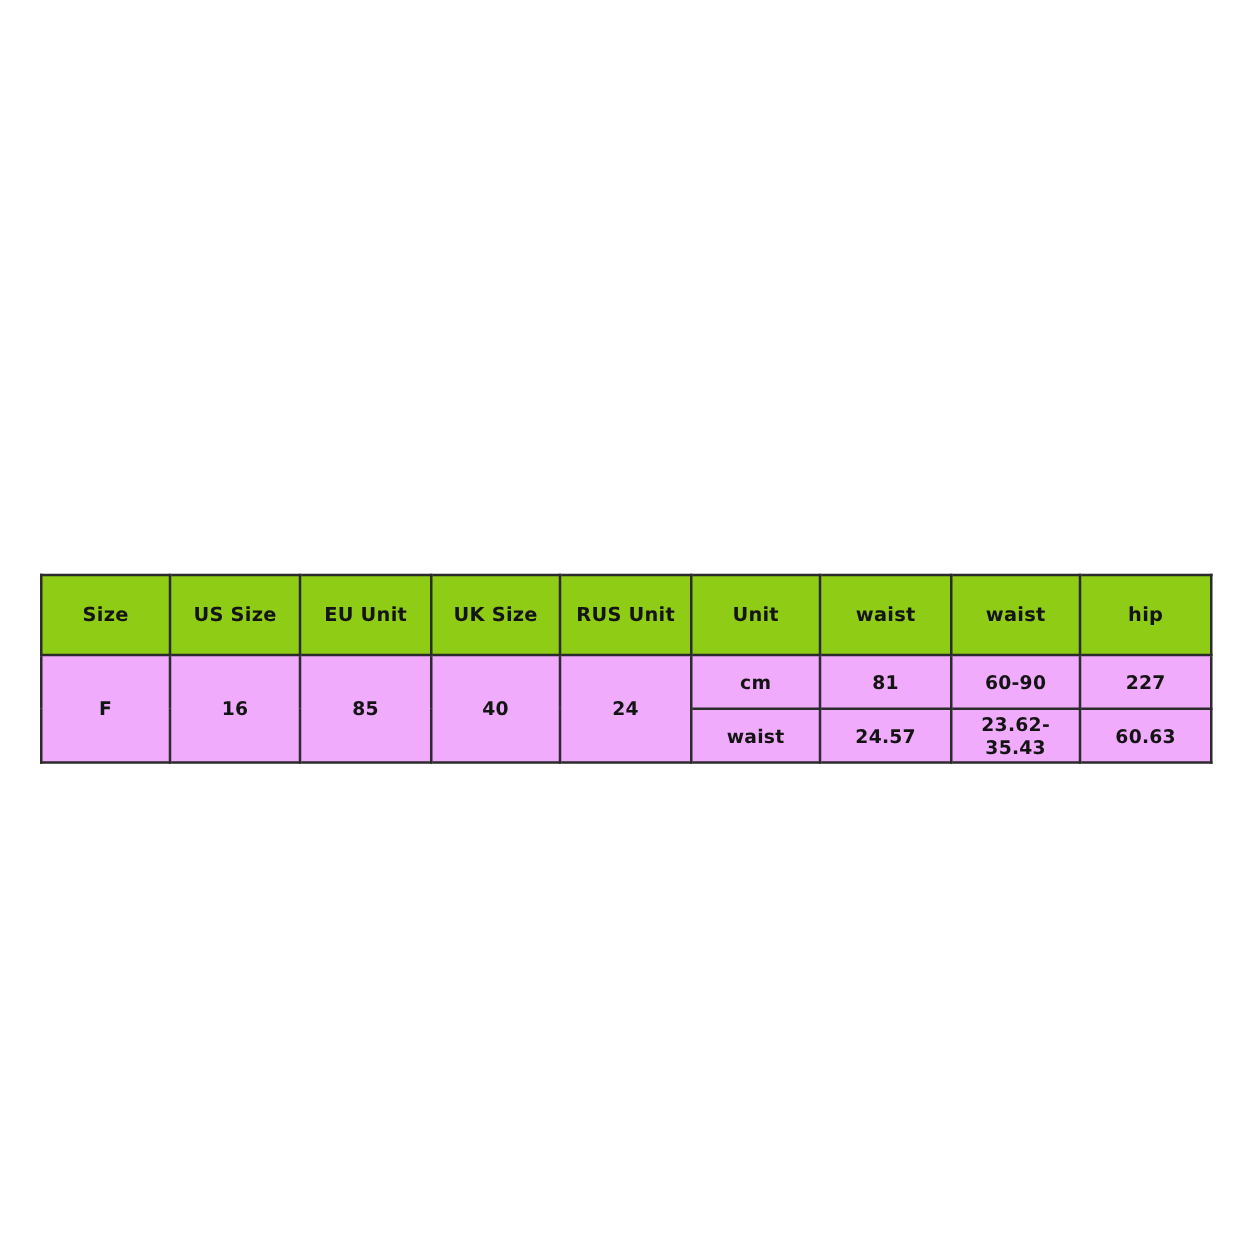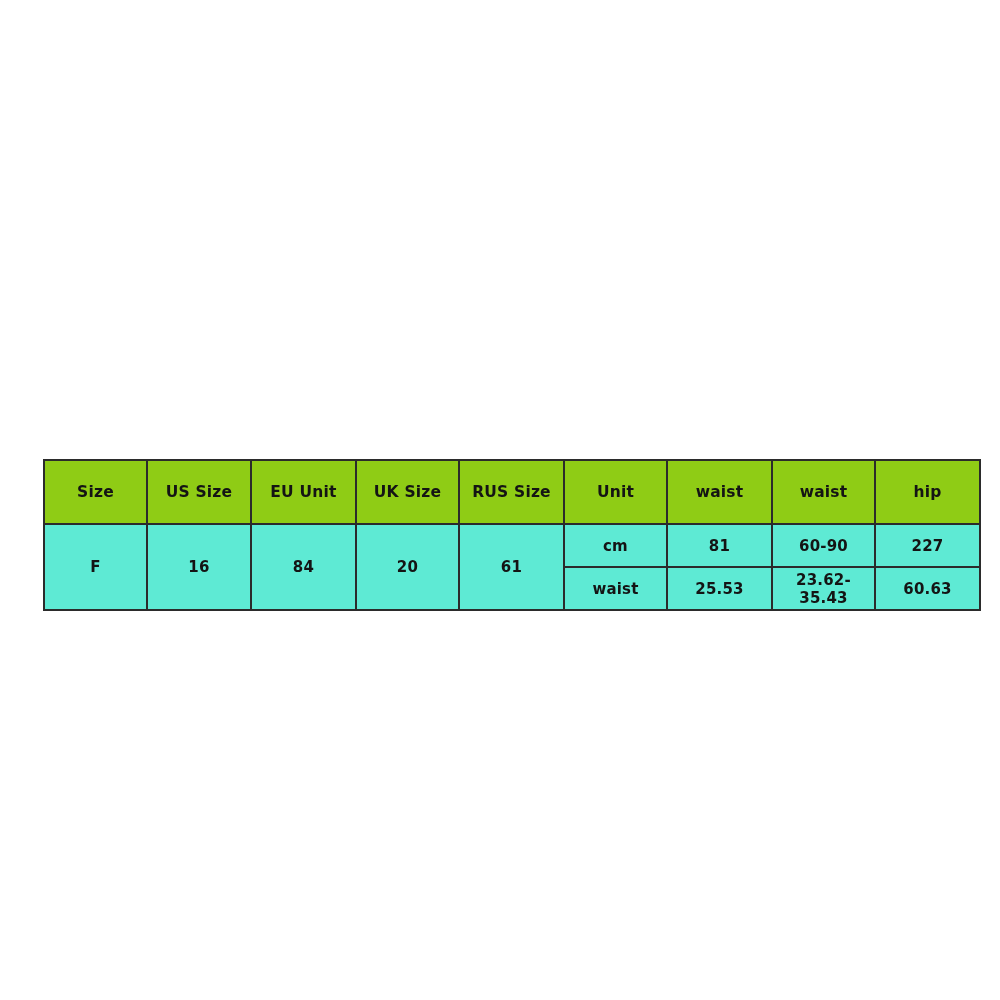--- a/index.html
+++ b/index.html
@@ -12,21 +12,21 @@
     width: 1000px;
     height: 1000px;
     position: relative;
     font-family: "DejaVu Sans", "Liberation Sans", sans-serif;
     overflow: hidden;
   }
 
   
   #size-chart-wrap {
     position: absolute;
-    left: 43px;
+    left: 32px;
     top: 459px;
     width: 872px;
     height: 147px;
   }
 
   table.size-chart {
     border-collapse: collapse;
     table-layout: fixed;
     width: 936px;
     border: 2px solid #2b2b2b;
@@ -43,21 +43,21 @@
     letter-spacing: 0.2px;
   }
 
   table.size-chart thead th {
     background: #8fcc15;
     height: 62px;
     font-size: 15.5px;
   }
 
   table.size-chart tbody td {
-    background: #5eead4;
+    background: #f0abfc;
     height: 41px;
     font-size: 15px;
   }
 
   
   table.size-chart td.merged {
     font-size: 15px;
   }
 
   
@@ -86,40 +86,40 @@
         <col class="c-length">
         <col class="c-waist">
       <col class="c-hip">
     </colgroup>
     <thead>
       <tr>
         <th>Size</th>
         <th>US Size</th>
         <th>EU Unit</th>
         <th>UK Size</th>
-        <th>RUS Size</th>
+        <th>RUS Unit</th>
         <th>Unit</th>
         <th>waist</th>
         <th>waist</th>
         <th>hip</th>
       </tr>
     </thead>
     <tbody>
       <tr>
         <td class="merged" rowspan="2">F</td>
         <td class="merged" rowspan="2">16</td>
-        <td class="merged" rowspan="2">84</td>
-        <td class="merged" rowspan="2">20</td>
-        <td class="merged" rowspan="2">61</td>
+        <td class="merged" rowspan="2">85</td>
+        <td class="merged" rowspan="2">40</td>
+        <td class="merged" rowspan="2">24</td>
         <td>cm</td>
         <td>81</td>
         <td>60-90</td>
         <td>227</td>
       </tr>
       <tr>
         <td>waist</td>
-        <td>25.53</td>
+        <td>24.57</td>
         <td>23.62-35.43</td>
         <td>60.63</td>
       </tr>
     </tbody>
   </table>
 </div>
 
 </body></html>

